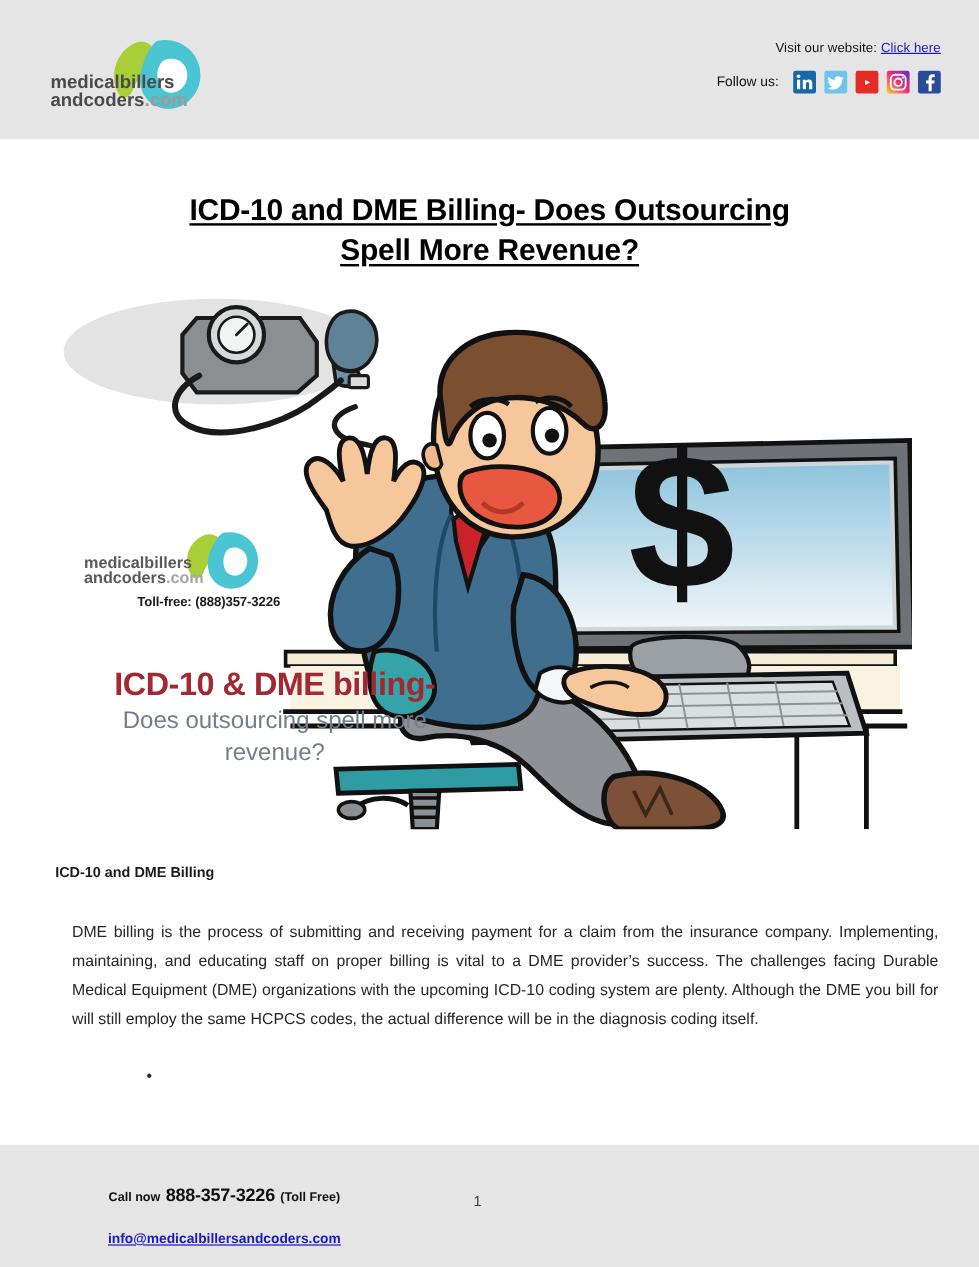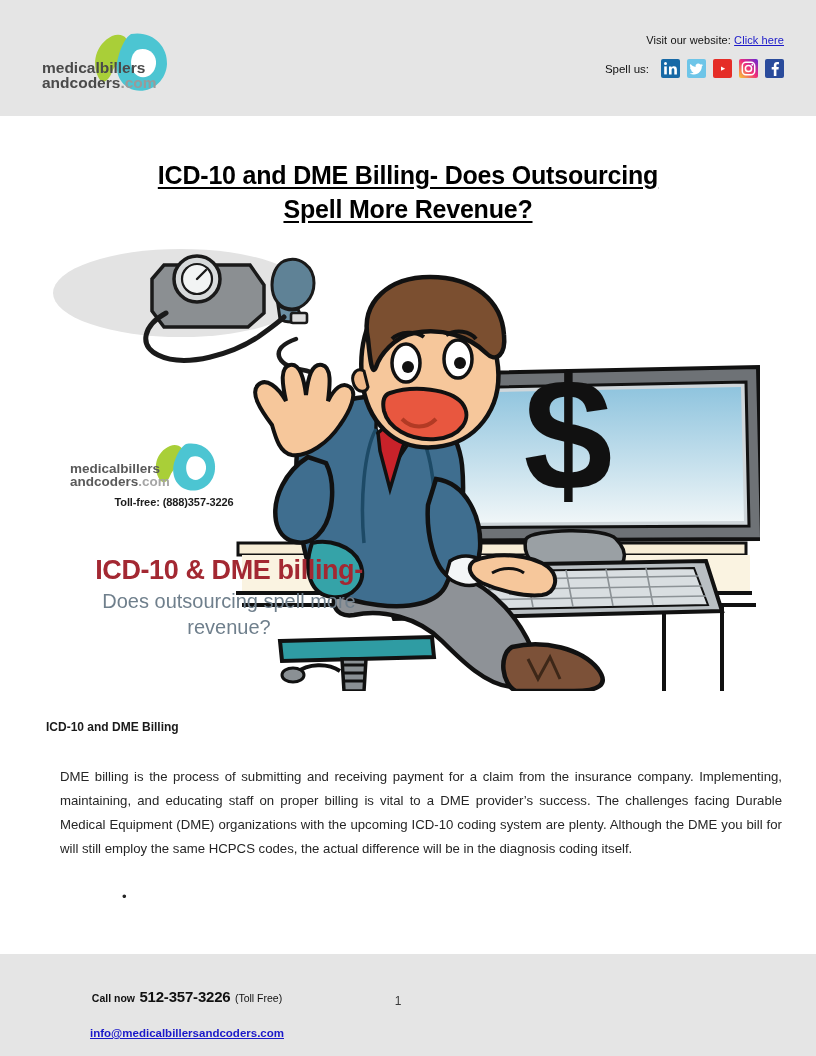--- a/index.html
+++ b/index.html
@@ -189,21 +189,21 @@
   }
   .footer-left {
     position: absolute;
     left: 62px; top: 34px;
     text-align: center;
     width: 250px;
   }
   .fl-1 { white-space: nowrap; color: #111111; }
   .fl-call { font-size: 10.5px; font-weight: bold; }
   .fl-phone { font-size: 15px; font-weight: bold; letter-spacing: -0.2px; }
-  .fl-toll { font-size: 10.5px; font-weight: normal; }
+  .fl-toll { font-size: 10.5px; font-weight: bold; }
   .fl-mail {
     display: inline-block;
     margin-top: 21px;
     font-size: 11.5px;
     font-weight: bold;
     color: #1a18c9;
     text-decoration: underline;
   }
   .footer-page {
     position: absolute;
@@ -238,21 +238,21 @@
         <text x="4" y="60" font-family="Liberation Sans, sans-serif" font-size="15.5" font-weight="bold" fill="#4a4a4a">andcoders<tspan fill="#9a9a9a">.com</tspan></text>
       </svg>
     </div>
 
     <div class="header-right">
       <div class="visit-line">
         <span>Visit our website:</span>
         <a class="visit-link" href="#">Click here</a>
       </div>
       <div class="follow-line">
-        <span class="follow-label">Spell us:</span>
+        <span class="follow-label">Follow us:</span>
 
         <span class="soc soc-li">
           <svg width="19" height="19" viewBox="0 0 19 19">
               <rect x="3.2" y="7.4" width="2.6" height="8" fill="#fff"></rect>
               <circle cx="4.5" cy="4.6" r="1.5" fill="#fff"></circle>
               <path d="M8 7.4h2.5v1.1c.5-.8 1.4-1.3 2.5-1.3 2 0 2.9 1.2 2.9 3.3v4.9h-2.6v-4.4c0-1.1-.4-1.7-1.3-1.7-.8 0-1.4.6-1.4 1.7v4.4H8z" fill="#fff"></path>
             </svg>
         </span>
 
         <span class="soc soc-tw">
@@ -435,21 +435,21 @@
   <ul class="bullets">
     <li>
       <span class="bdot">•</span>
     </li>
   </ul>
 
   <div class="footer-band">
     <div class="footer-left">
       <div class="fl-1">
         <span class="fl-call">Call now</span>
-        <span class="fl-phone">512-357-3226</span>
+        <span class="fl-phone">888-357-3226</span>
         <span class="fl-toll">(Toll Free)</span>
       </div>
       <a class="fl-mail" href="#">info@medicalbillersandcoders.com</a>
     </div>
     <div class="footer-page">1</div>
   </div>
 
 </div>
 
 </body></html>

